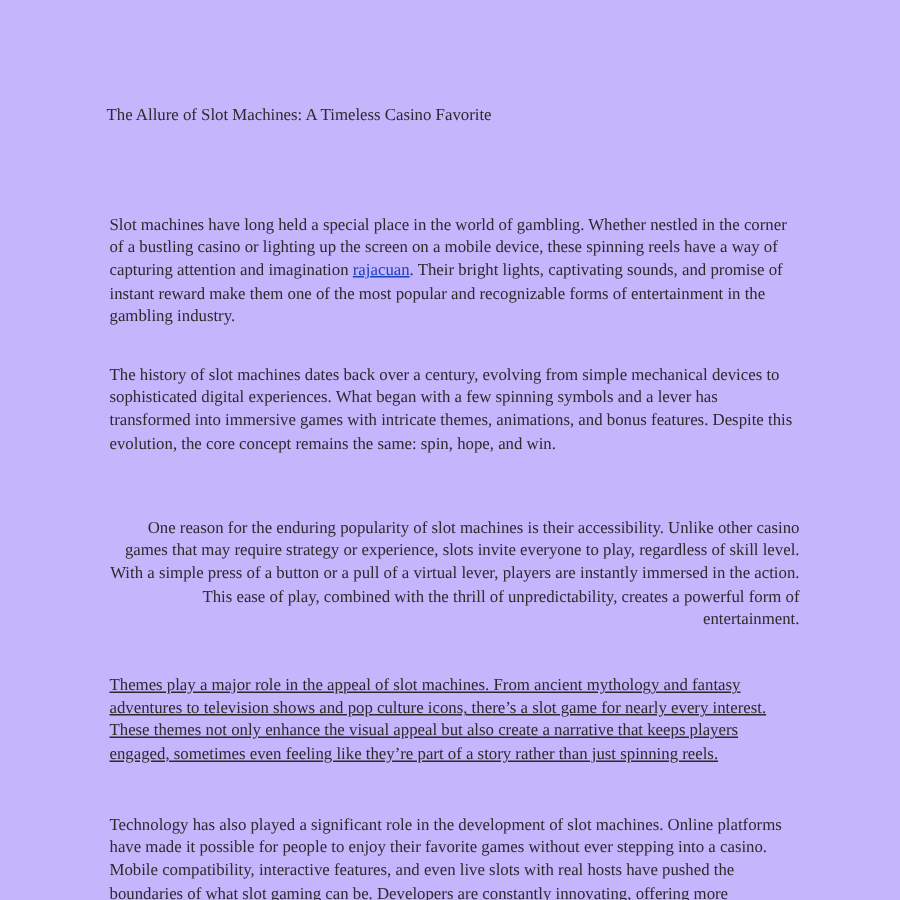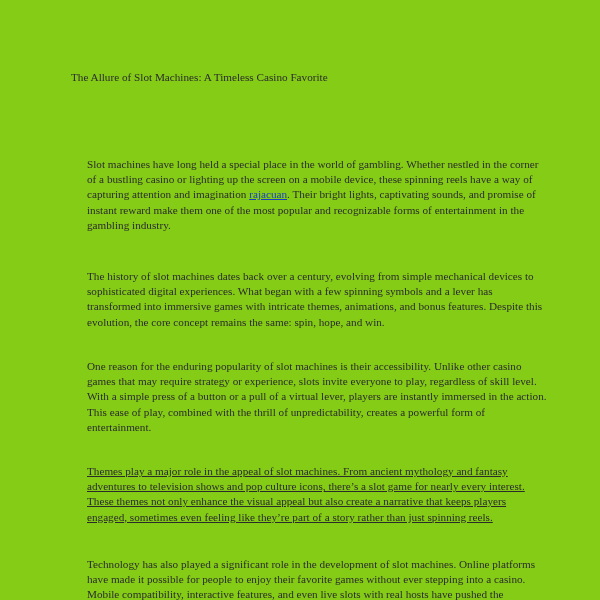--- a/index.html
+++ b/index.html
@@ -14,47 +14,47 @@
       position: relative;
       font-family: "Liberation Serif", "DejaVu Serif", serif;
       color: #2b2b2b;
     }
     .page {
       position: absolute;
       left: 0;
       top: 0;
       width: 600px;
       height: 600px;
-      background: #84cc16;
+      background: #c4b5fd;
     }
     .doc-title {
       position: absolute;
       left: 71px;
       top: 69px;
       font-size: 11.2px;
       line-height: 16px;
       white-space: nowrap;
       margin: 0;
       font-weight: normal;
     }
     .para {
       position: absolute;
       left: 71px;
       width: 460px;
       font-size: 11.2px;
       line-height: 15.2px;
-      margin: 16px;
+      margin: 2px;
     }
     .para a {
       color: #1a3fbf;
       text-decoration: underline;
     }
     #p1 { top: 141px; }
-    #p2 { top: 253px; }
-    #p3 { top: 343px; }
+    #p2 { top: 241px; }
+    #p3 { top: 343px; text-align: right; }
     #p4 { top: 448px; text-decoration: underline; }
     #p5 { top: 541px; }
   </style>
 </head>
 <body>
 
 <div class="page">
   <h1 class="doc-title">The Allure of Slot Machines: A Timeless Casino Favorite</h1>
 
   <p class="para" id="p1"><span>Slot machines have long held a special place in the world of gambling. Whether nestled in the corner of a bustling casino or lighting up the screen on a mobile device, these spinning reels have a way of capturing attention and imagination </span><a href="#" style="color: rgb(26, 63, 191);">rajacuan</a><span>. Their bright lights, captivating sounds, and promise of instant reward make them one of the most popular and recognizable forms of entertainment in the gambling industry.</span></p>

